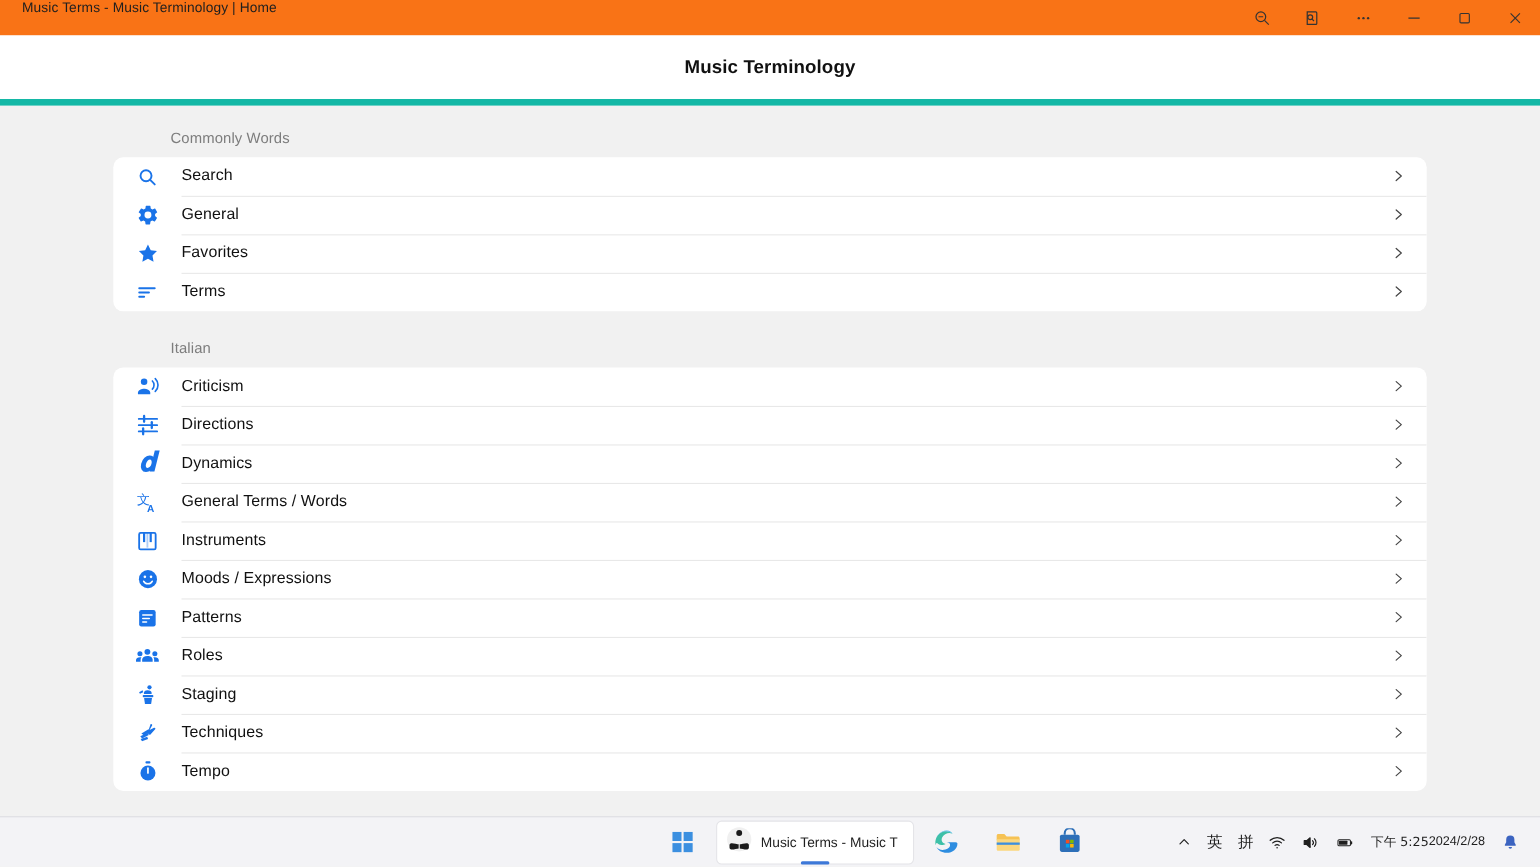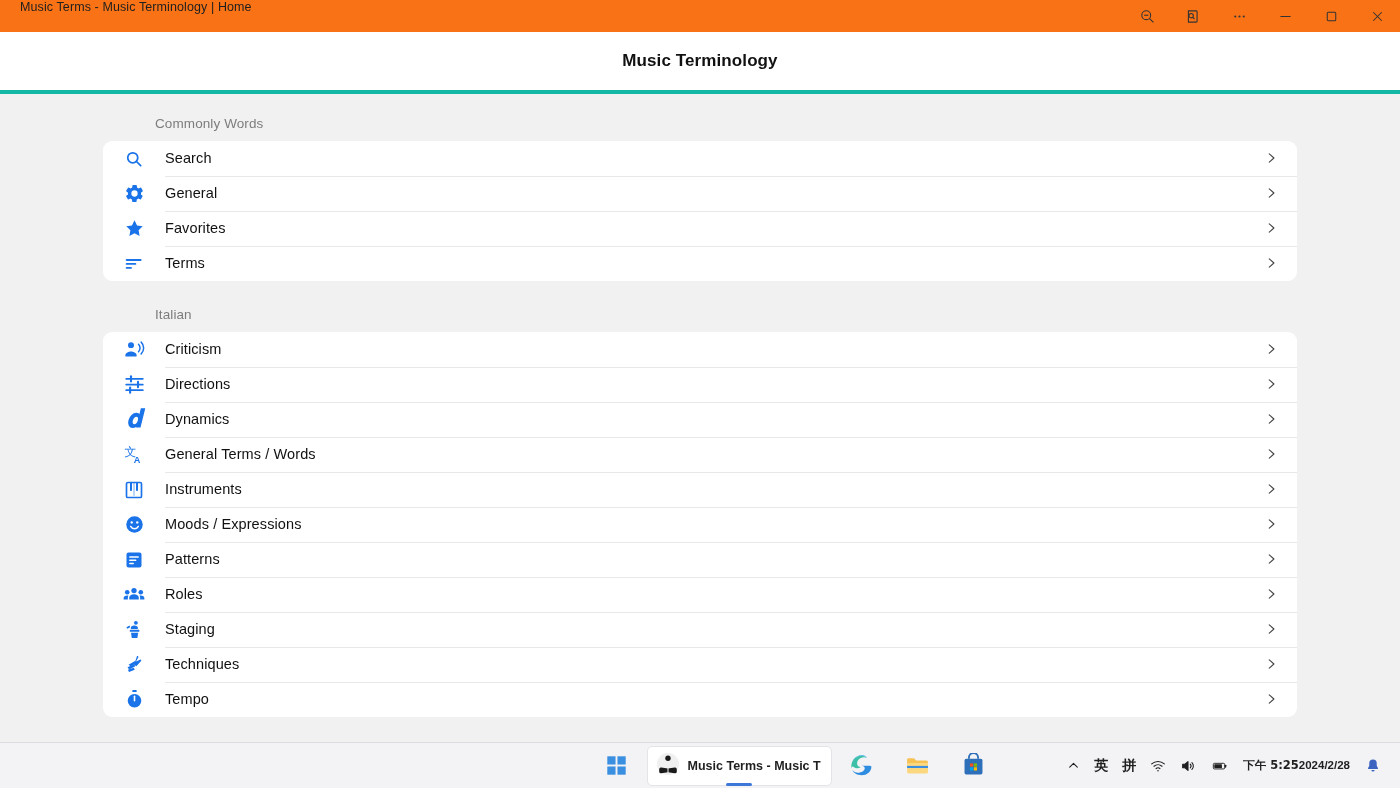--- a/index.html
+++ b/index.html
@@ -36,21 +36,21 @@
     display: flex; align-items: center; justify-content: center;
     color: #333; cursor: default;
   }
   .tb-btn svg { display: block; }
 
   
   .header {
     height: 58px; min-height: 58px;
     background: #ffffff;
     display: flex; align-items: center; justify-content: center;
-    border-bottom: 4px solid #14b8a6;
+    border-bottom: 6px solid #14b8a6;
     position: relative; z-index: 4;
   }
   .header-title {
     font-size: 17px; font-weight: bold; color: #111111;
     letter-spacing: .1px;
   }
 
   
   .content {
     flex: 1;
@@ -111,21 +111,20 @@
     transform: translateY(-1px);
   }
 
   
   .taskbar {
     height: 45px; min-height: 45px;
     background: #f3f3f6;
     border-top: 1px solid #dcdce2;
     display: flex; align-items: center;
     position: relative;
-    font-weight: bold;
   }
   .tb-left { width: 530px; }
   .tb-center {
     flex: 1;
     display: flex; align-items: center; justify-content: center;
     gap: 4px;
   }
   .tb-right {
     display: flex; align-items: center;
     padding-right: 12px; gap: 0px;

